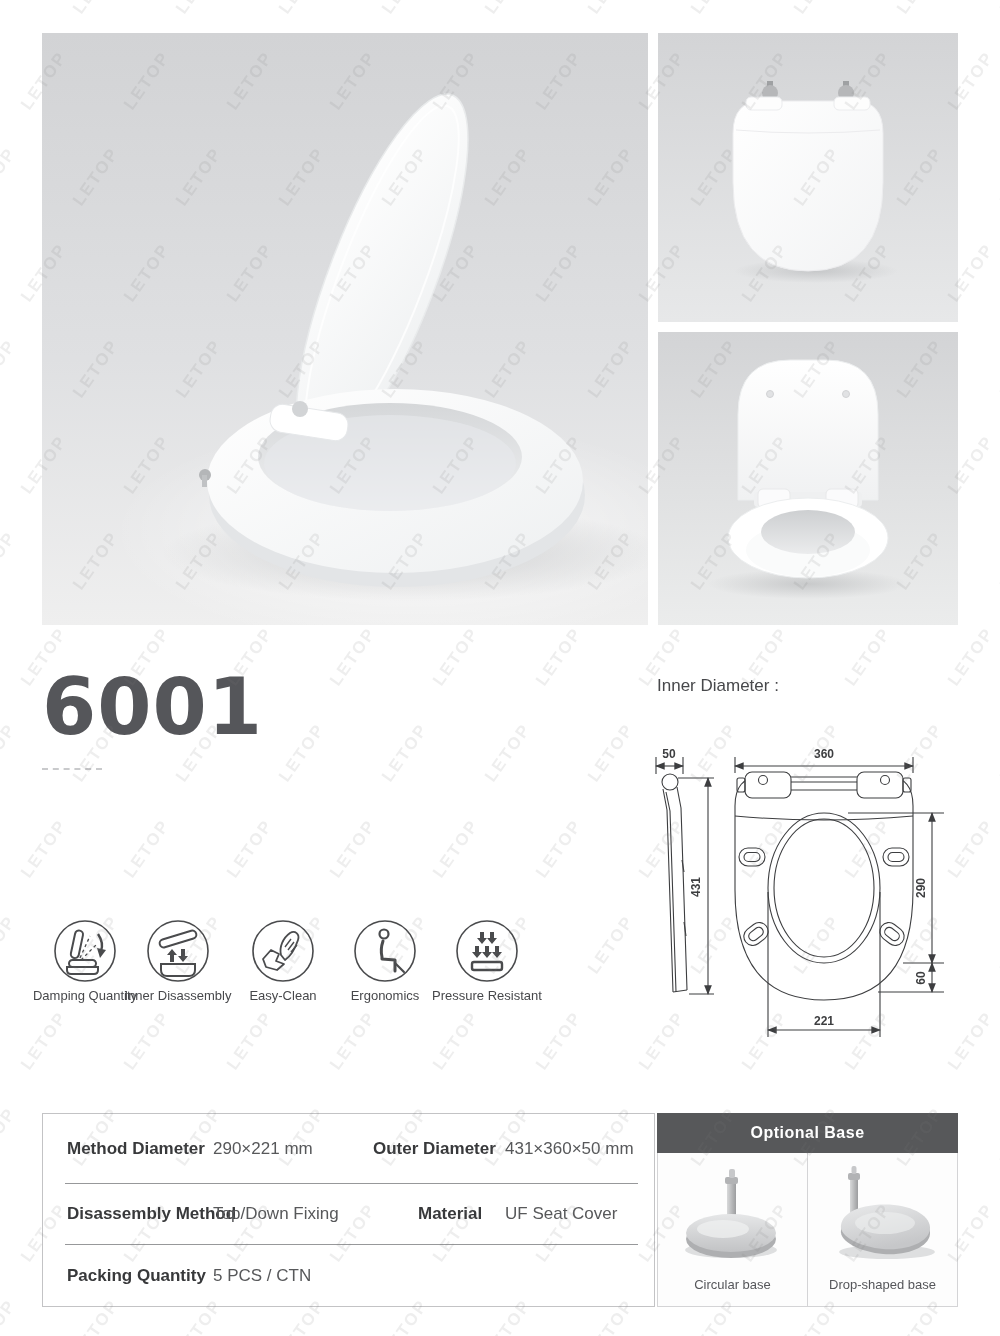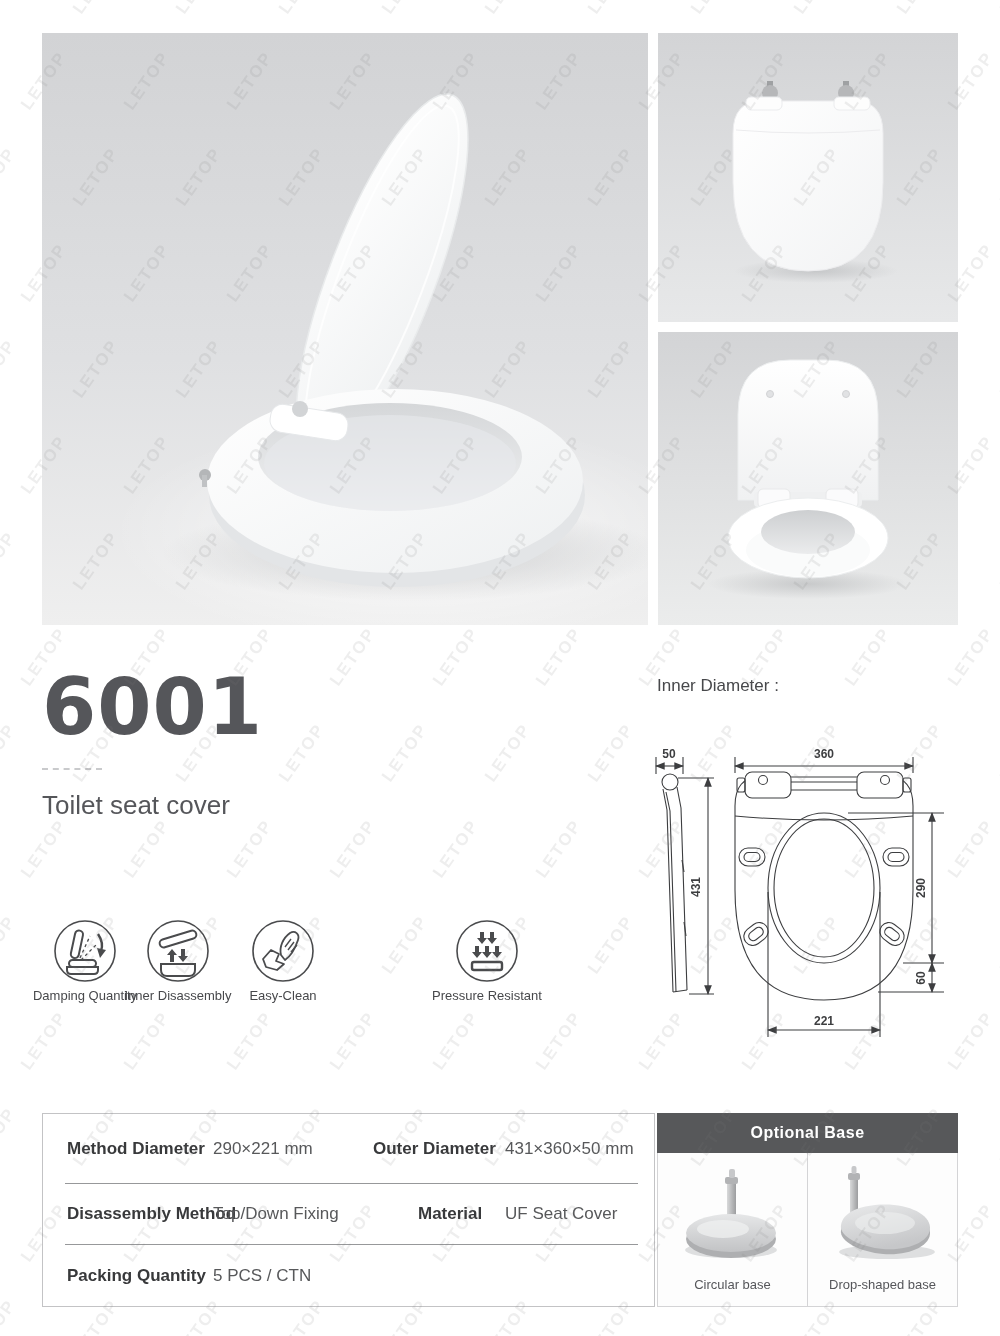--- a/index.html
+++ b/index.html
@@ -161,21 +161,20 @@
       <rect x="168" y="157" width="32" height="19" rx="5" fill="#fbfbfc" stroke="#e8e9ea"></rect>
       <ellipse cx="150" cy="206" rx="80" ry="40" fill="#ffffff" stroke="#eceeef"></ellipse>
       <ellipse cx="150" cy="218" rx="62" ry="27" fill="#fafbfb"></ellipse>
       <ellipse cx="150" cy="200" rx="47" ry="22" fill="url(#holeF)"></ellipse>
     </svg>
   </div>
 
   <div class="model-block">
     <h1 class="model-number">6001</h1>
     <div class="dash-divider"></div>
-    <div class="product-type">Toilet seat cover</div>
   </div>
 
   <div class="drawing-title">Inner Diameter :</div>
   <div class="tech-drawing">
     <svg viewBox="0 0 320 335">
       <defs>
         <marker id="arr" viewBox="0 0 10 8" refX="9" refY="4" markerWidth="9" markerHeight="7" orient="auto-start-reverse">
           <path d="M0,0 L10,4 L0,8 Z" fill="#3d3e40"></path>
         </marker>
       </defs>
@@ -280,20 +279,31 @@
     <div class="feature" style="left:223px;">
       <svg width="64" height="64" viewBox="0 0 64 64">
         <g stroke="#4a4b4d" fill="none" stroke-width="2" stroke-linejoin="round">
           <circle cx="32" cy="32" r="30" stroke-width="1.6"></circle>
           <path d="M12,40 L20,31 L28,35 L25,42 L33,45 L26,51 L15,48 Z" stroke-width="1.8"></path>
           <path d="M30,36 C28,28 32,19 39,14 C44,11 49,15 47,21 C44,30 40,37 34,41 Z" stroke-width="1.8"></path>
           <path d="M34,28 L40,20 M37,31 L43,23 M40,33 L46,26" stroke-width="1.4"></path>
         </g>
       </svg>
       <div class="flabel">Easy-Clean</div>
+    </div>
+    <div class="feature" style="left:325px;">
+      <svg width="64" height="64" viewBox="0 0 64 64">
+        <g stroke="#4a4b4d" fill="none">
+          <circle cx="32" cy="32" r="30" stroke-width="1.6"></circle>
+          <circle cx="31" cy="15" r="4.5" stroke-width="2.2"></circle>
+          <path d="M30,22 C28,28 28,34 29,38 L29,40 L42,41 L42,52" stroke-width="3" stroke-linecap="round" stroke-linejoin="round"></path>
+          <path d="M42,44 L51,53" stroke-width="2.2" stroke-linecap="round"></path>
+        </g>
+      </svg>
+      <div class="flabel">Ergonomics</div>
     </div>
     <div class="feature" style="left:427px;">
       <svg width="64" height="64" viewBox="0 0 64 64">
         <g stroke="#4a4b4d" fill="none">
           <circle cx="32" cy="32" r="30" stroke-width="1.6"></circle>
           <rect x="17" y="43" width="30" height="8" rx="2" stroke-width="2.4"></rect>
         </g>
         <g fill="#4a4b4d">
           <path d="M25,13 h4 v6 h3 l-5,6 -5,-6 h3 z"></path>
           <path d="M35,13 h4 v6 h3 l-5,6 -5,-6 h3 z"></path>

